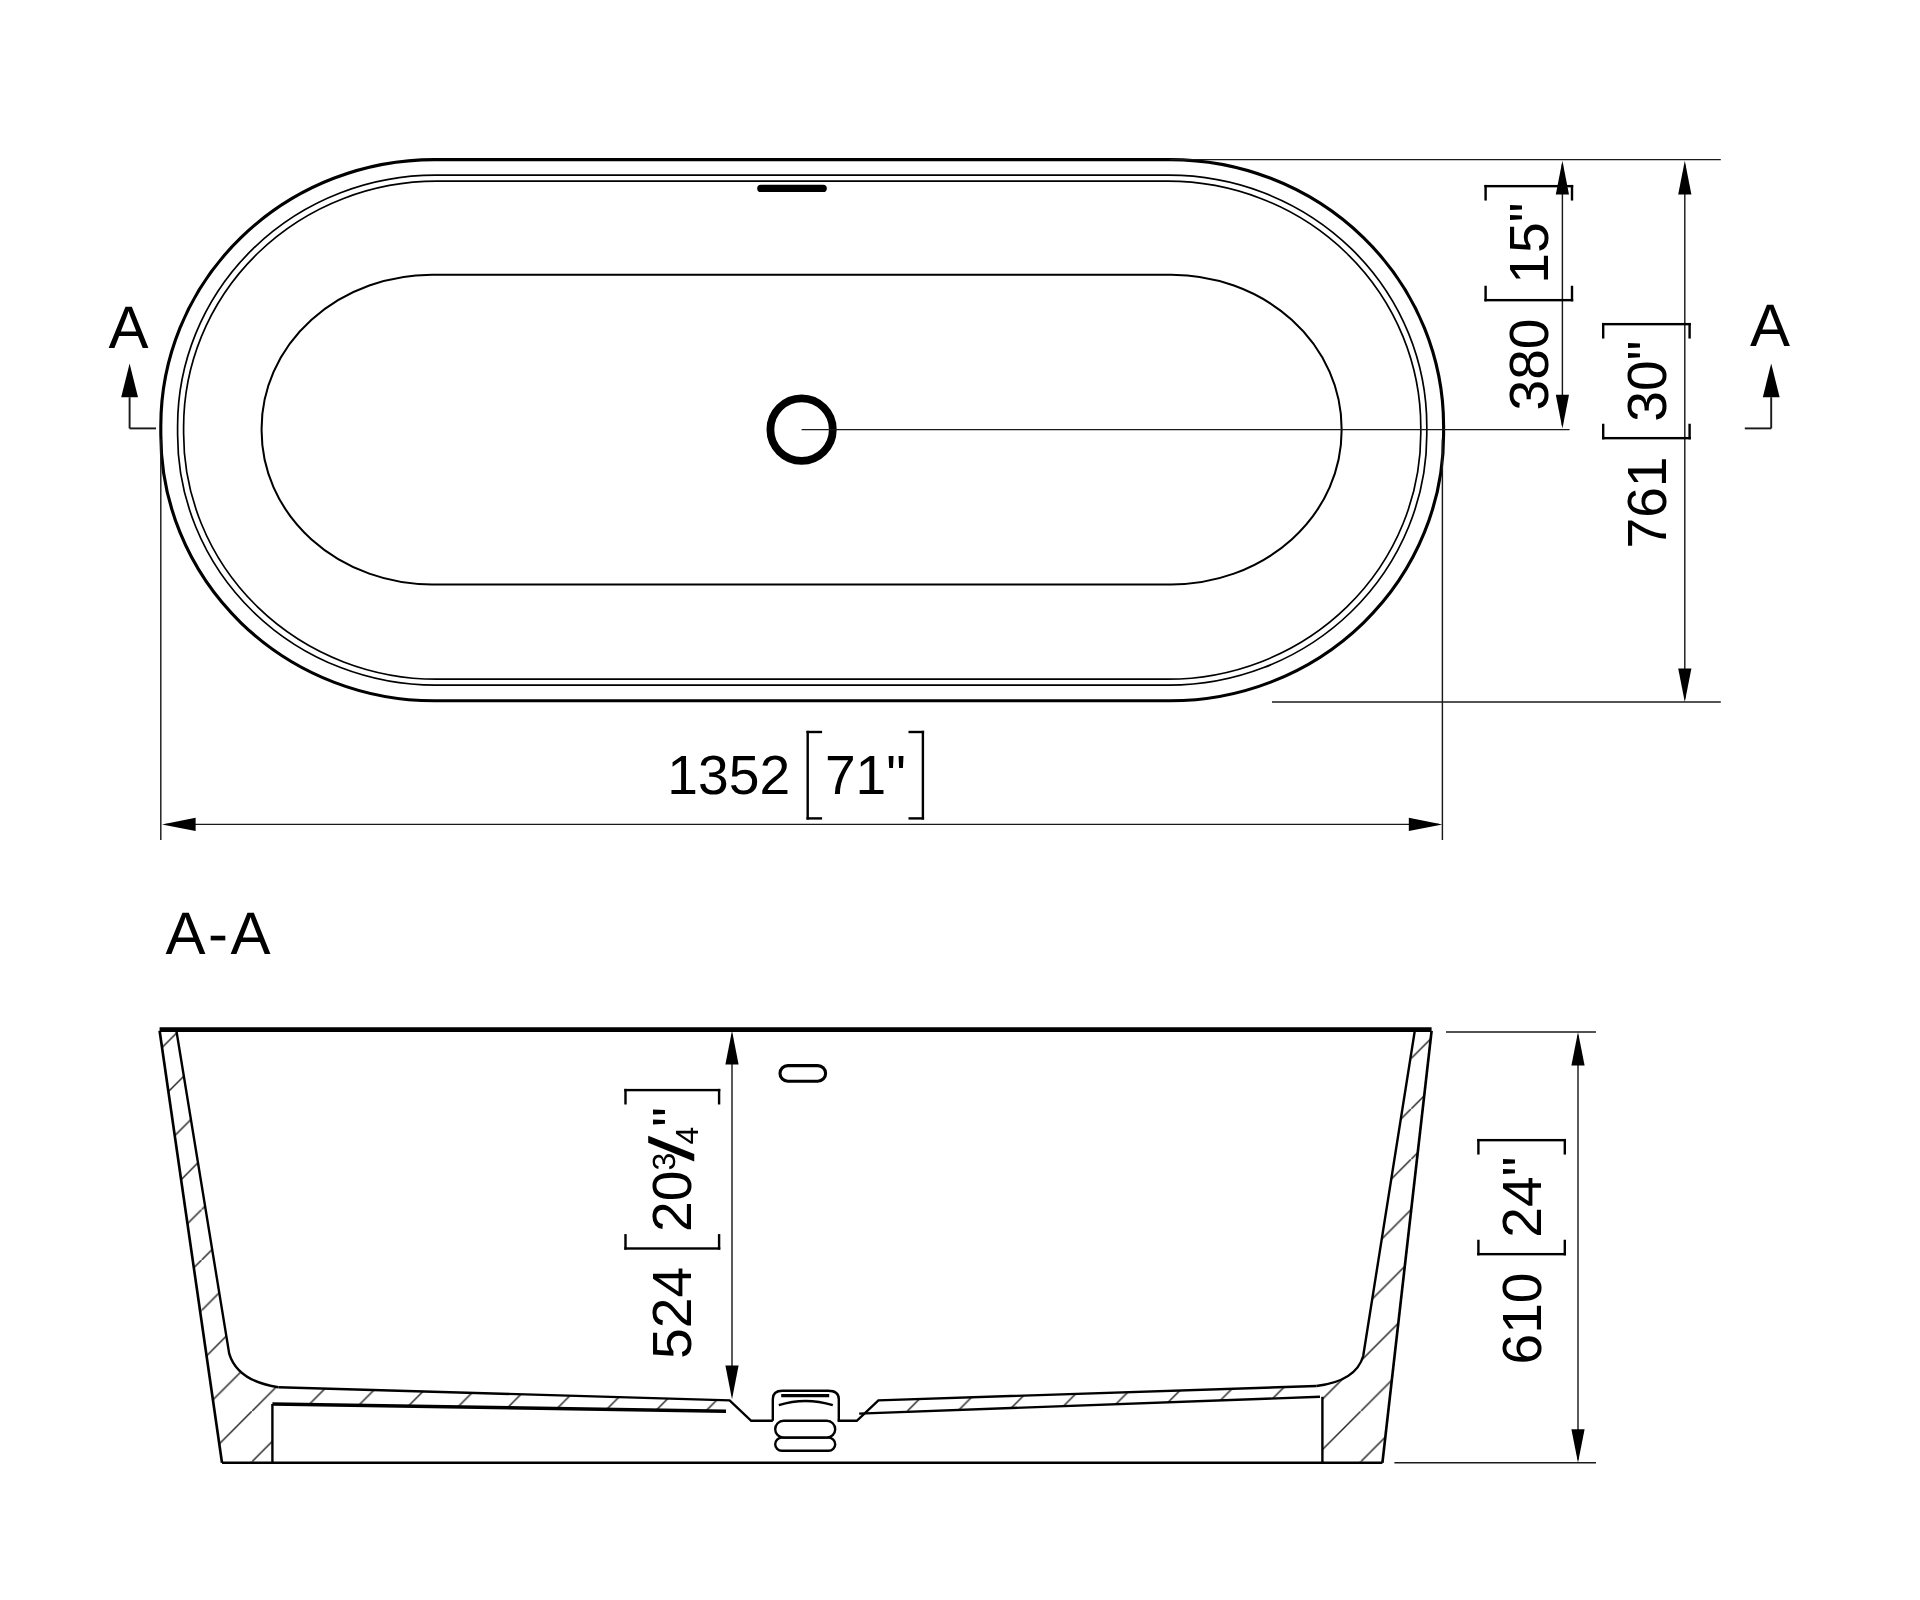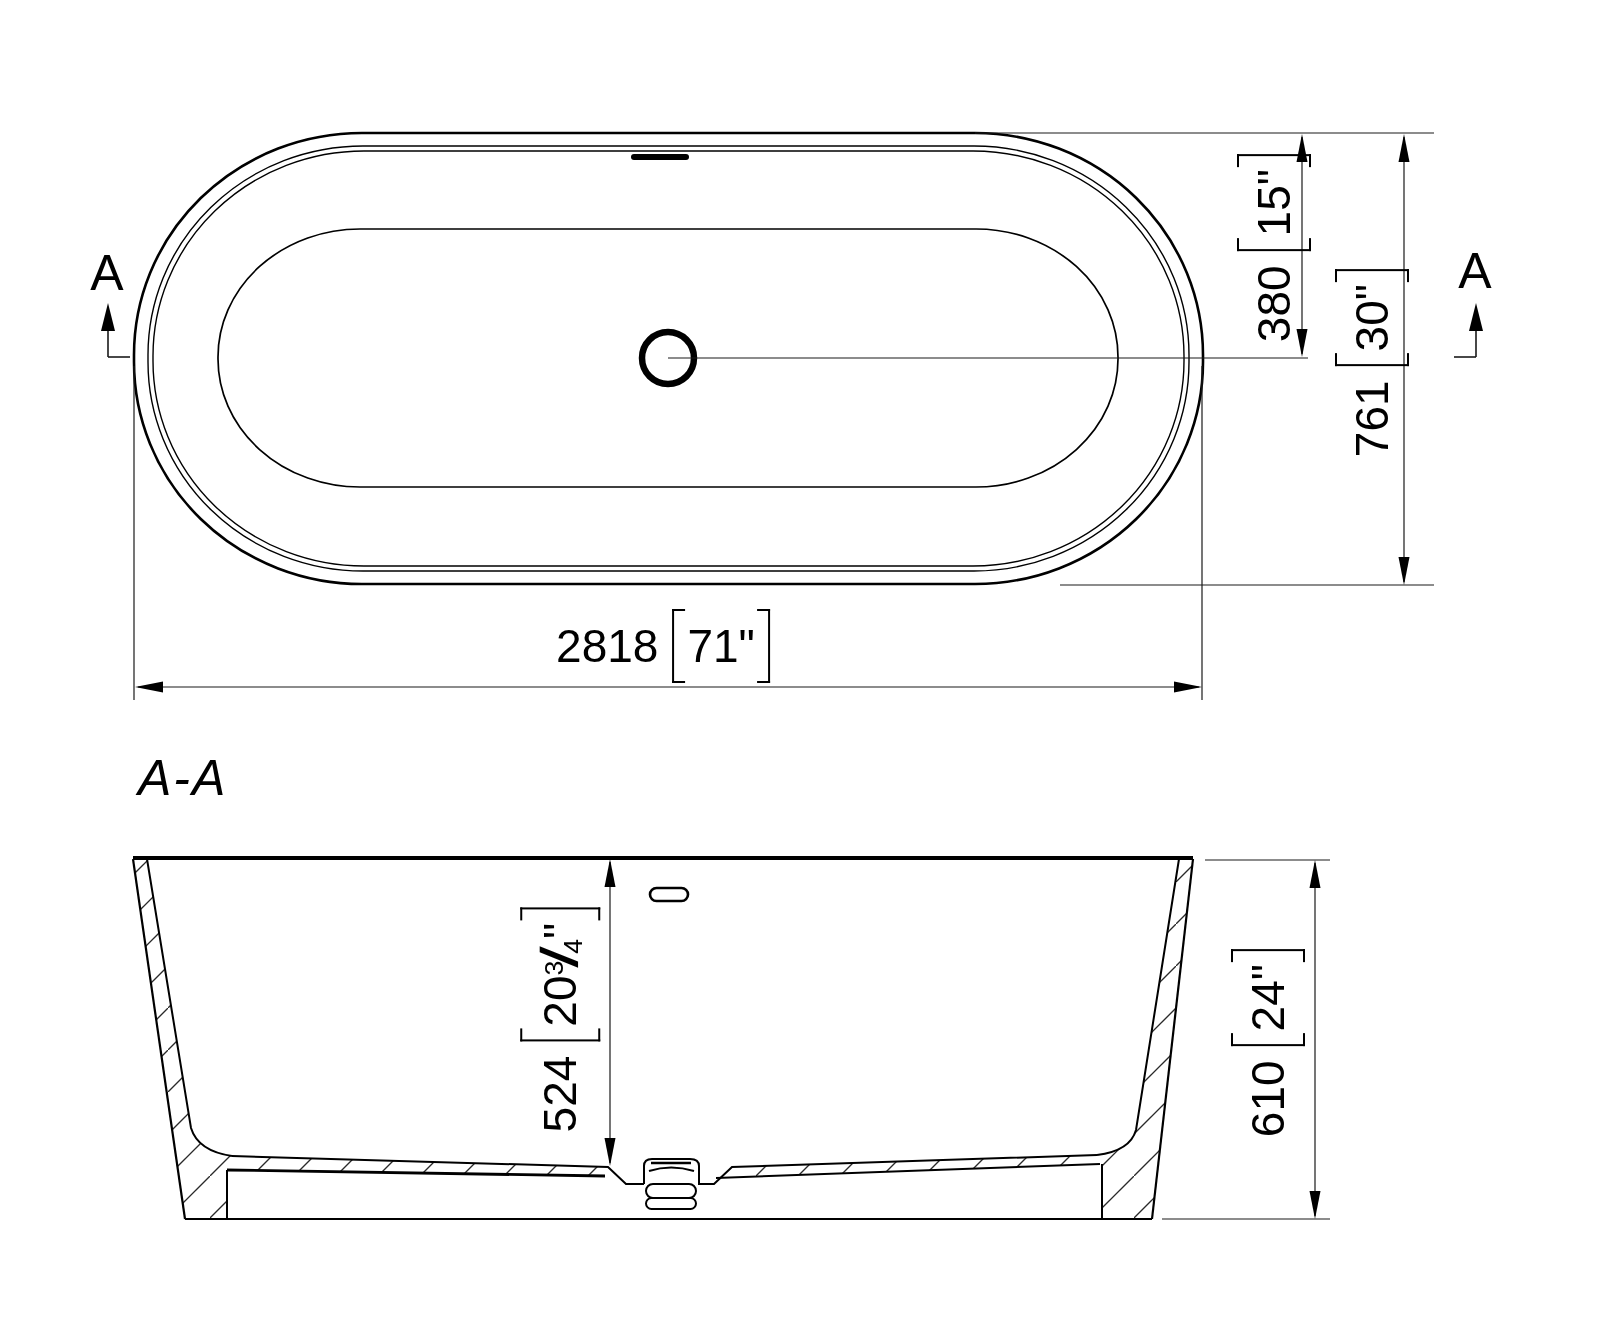--- a/index.html
+++ b/index.html
@@ -43,21 +43,20 @@
   .frac sub{font-size:0.58em;transform:translateY(0.18em);margin-left:-0.14em;}
   .marker{
     position:absolute;
     font-size:50px;line-height:1;color:#000;
     transform:translate(-50%,-50%);
   }
   .sectionlabel{
     position:absolute;
     font-size:50px;line-height:1;color:#000;
     letter-spacing:2px;
-    font-style:italic;
   }
 </style>
 </head>
 <body>
 
 <div id="canvas">
 
   <svg id="linework" width="1600" height="1333" viewBox="0 0 1600 1333">
     <defs>
       <pattern id="hatch" patternUnits="userSpaceOnUse" width="42" height="42">
@@ -171,21 +170,21 @@
   </div>
 
   <div class="dimlabel vert" style="left:1372px;top:363px;">
     <span>761</span>
     <span class="brk">
         <span>30"</span>
       </span>
   </div>
 
   <div class="dimlabel" style="left:663px;top:646px;">
-    <span>2818</span>
+    <span>1352</span>
     <span class="brk">
         <span>71"</span>
       </span>
   </div>
 
   <div class="sectionlabel" style="left:138px;top:753px;">A-A</div>
 
   <div class="dimlabel vert" style="left:560px;top:1020px;">
     <span>524</span>
     <span class="brk">

